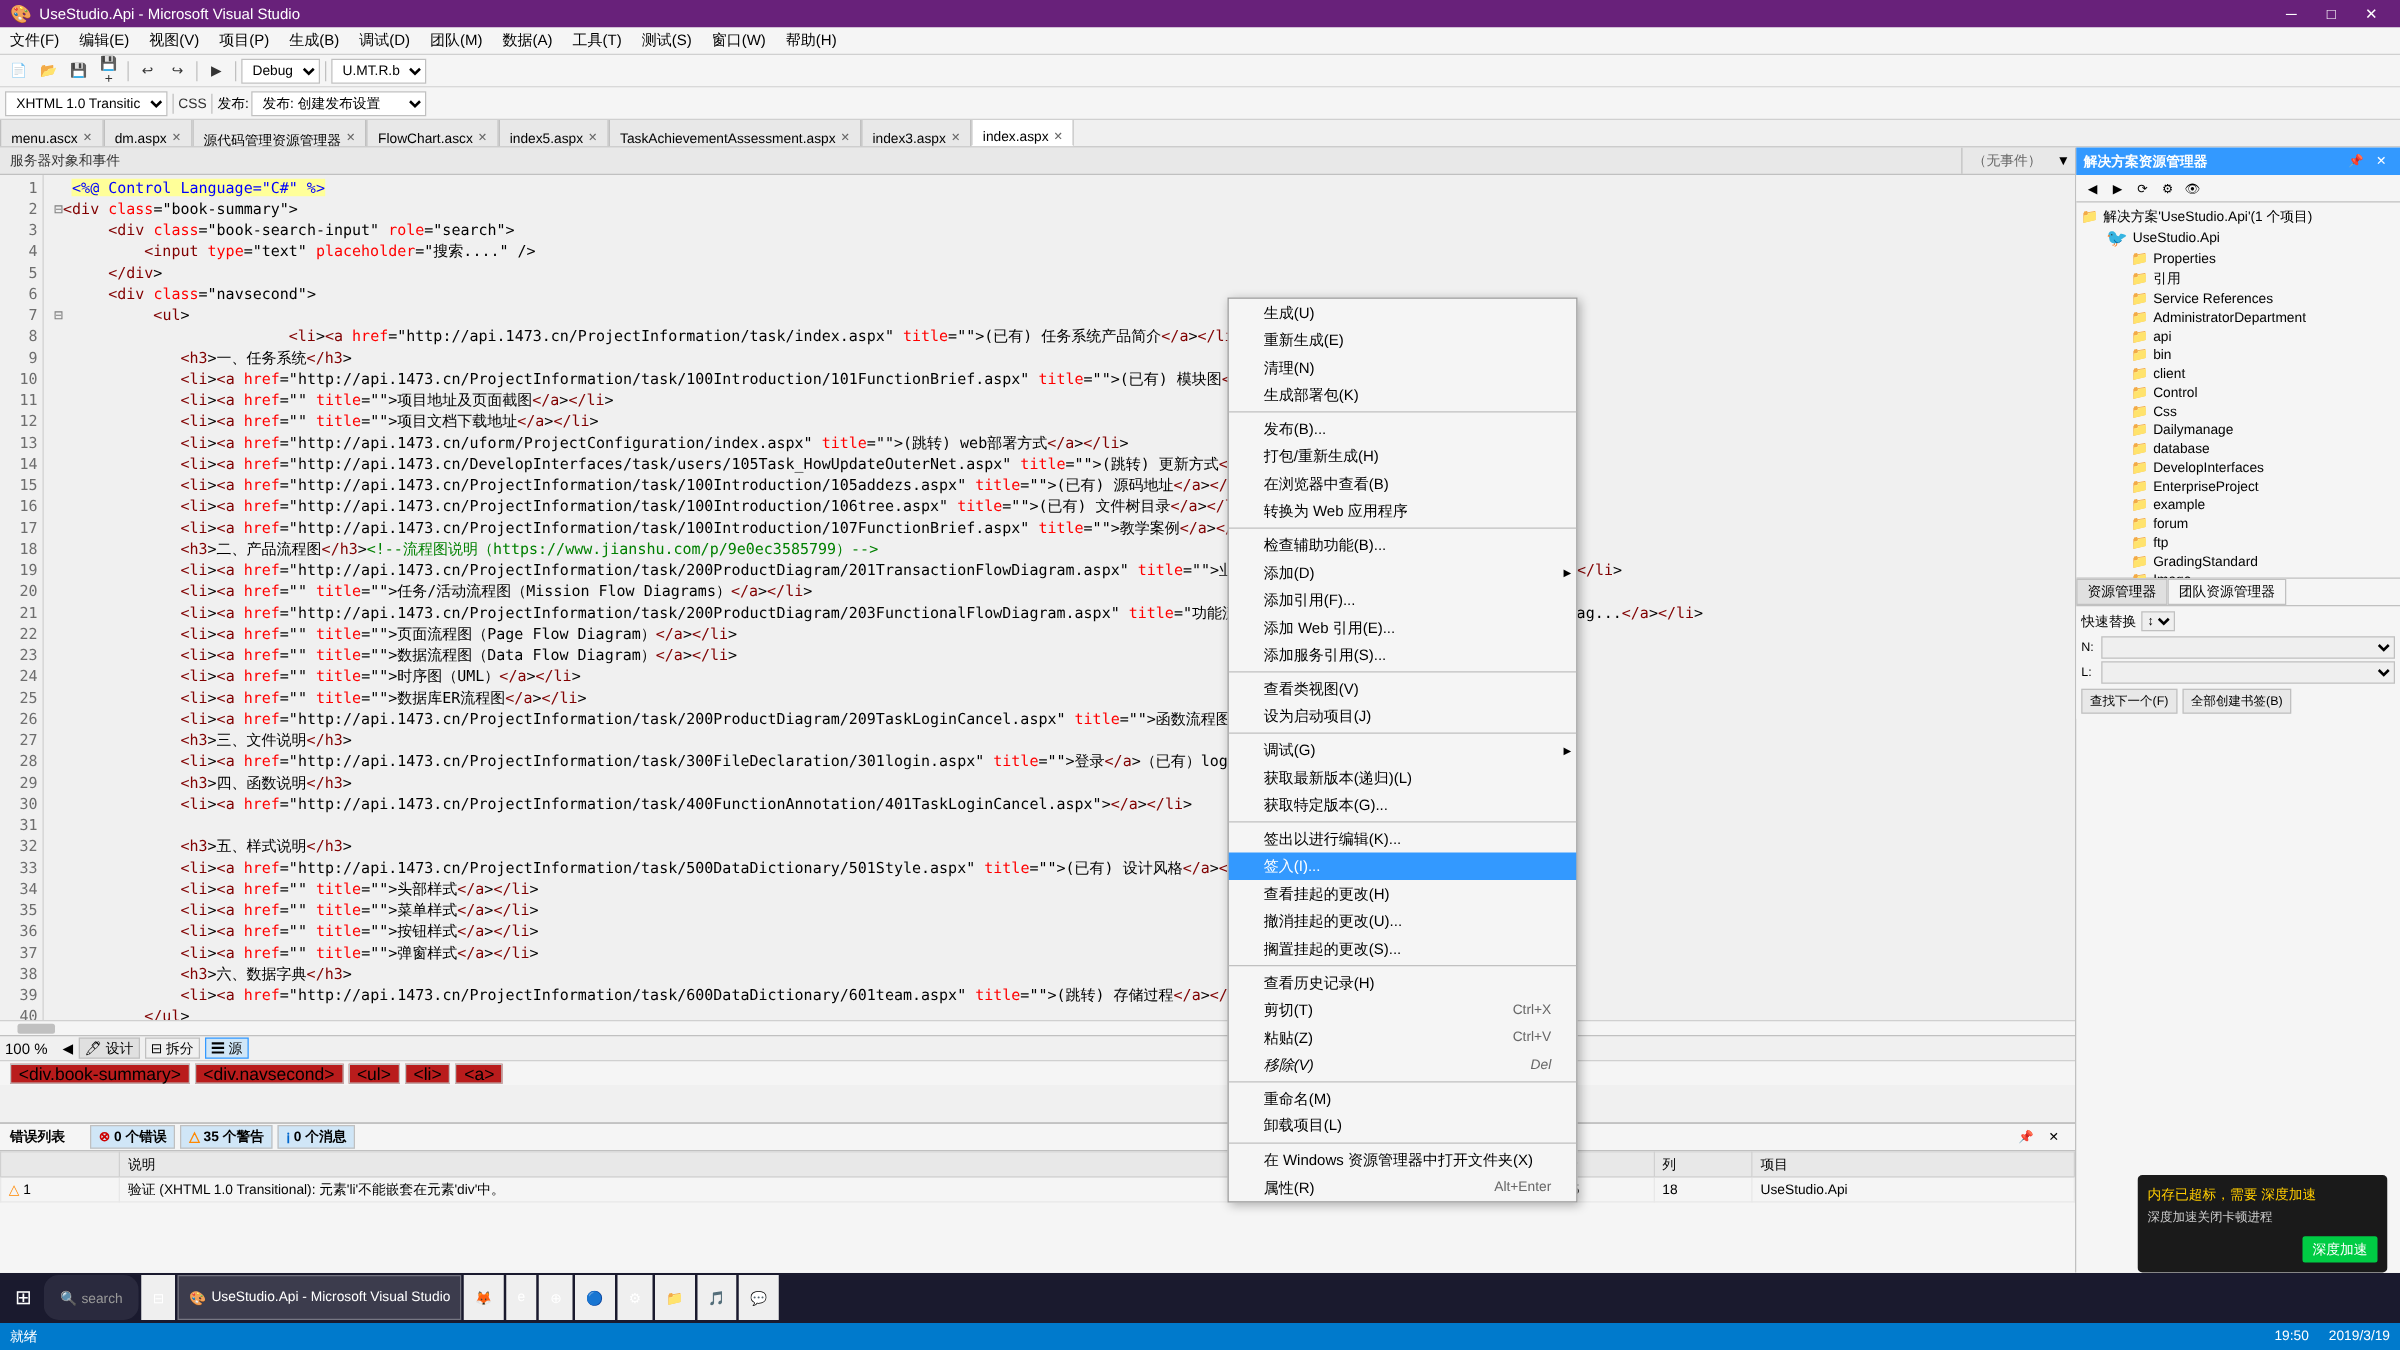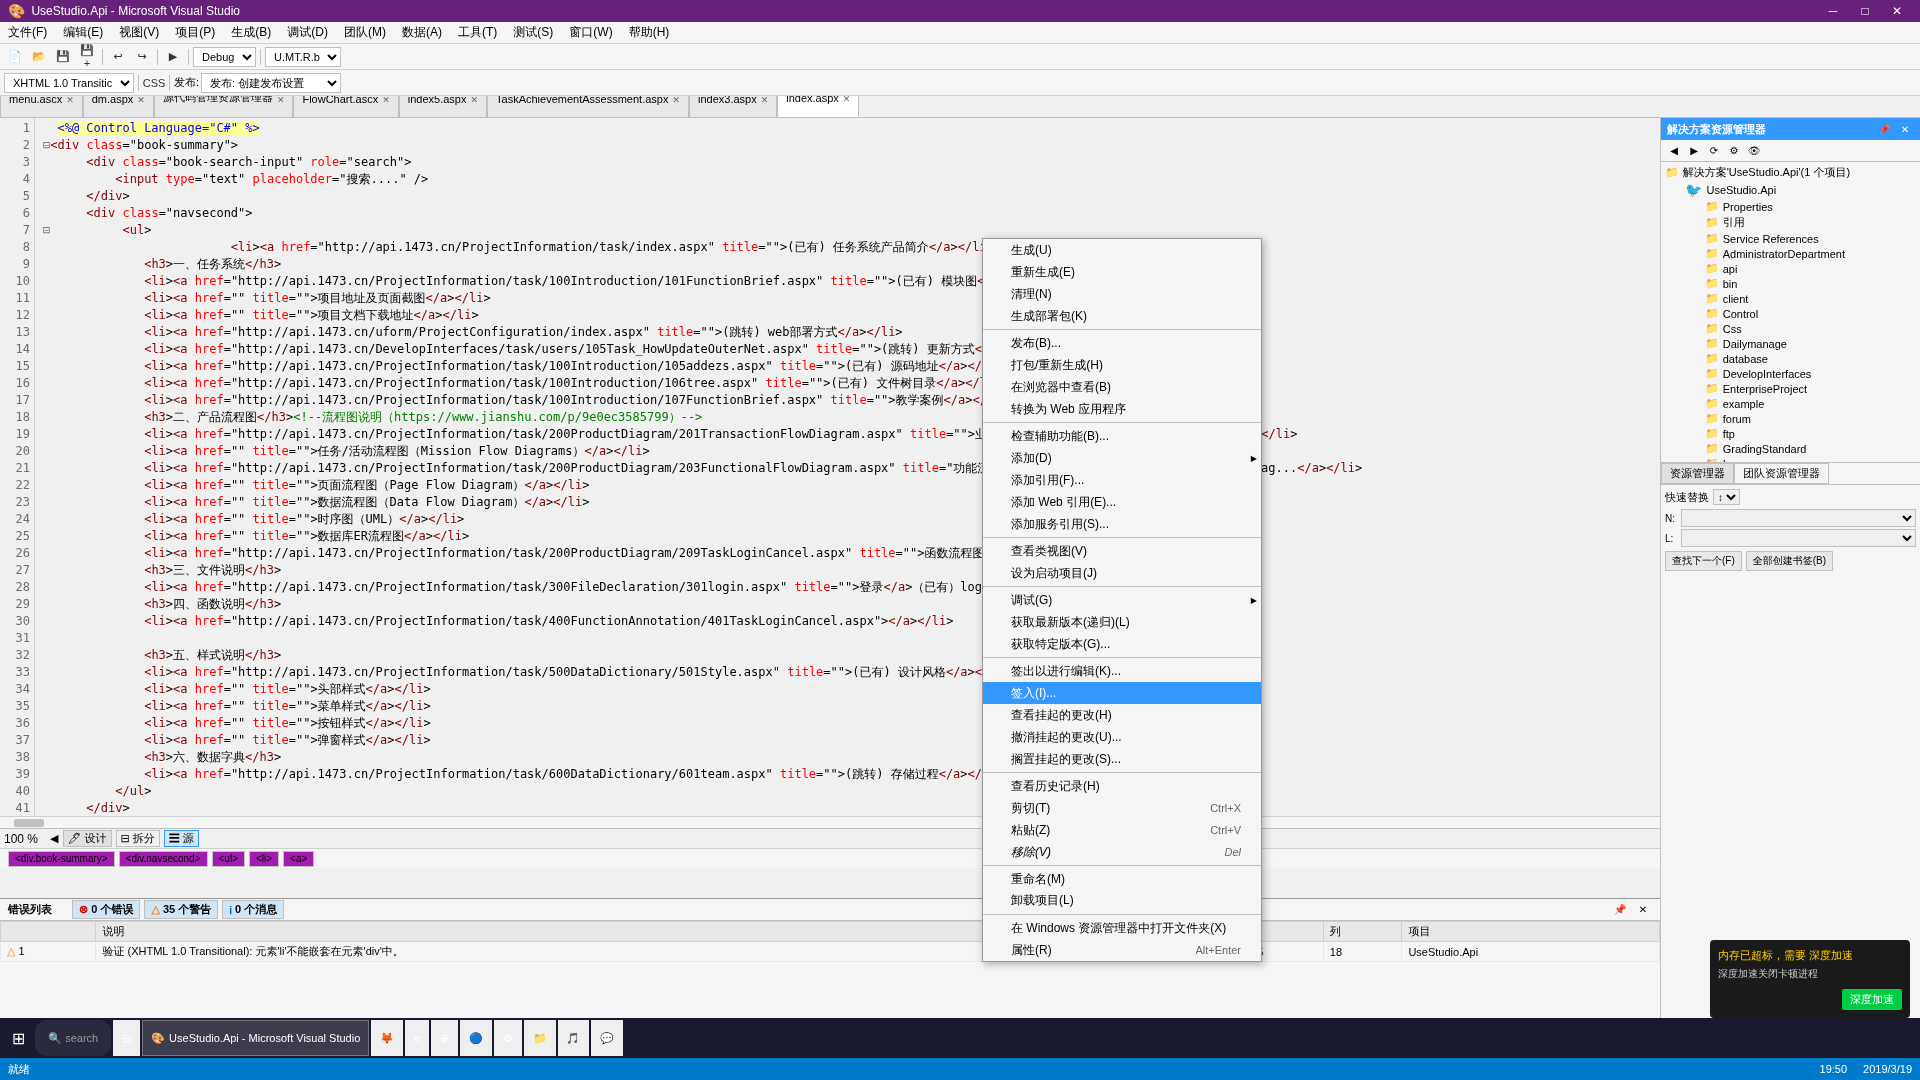--- a/index.html
+++ b/index.html
@@ -20,27 +20,27 @@
     .toolbar { background: #f5f5f5; height: 26px; display: flex; align-items: center; border-bottom: 1px solid #d0d0d0; padding: 0 4px; gap: 2px; flex-wrap: nowrap; }
     .toolbar-btn { background: transparent; border: 1px solid transparent; cursor: pointer; width: 22px; height: 20px; display: flex; align-items: center; justify-content: center; font-size: 11px; color: #333; }
     .toolbar-sep { width: 1px; height: 16px; background: #c0c0c0; margin: 0 2px; }
     .toolbar-dropdown { height: 20px; border: 1px solid #c0c0c0; background: white; font-size: 11px; padding: 0 4px; cursor: pointer; }
 
     
     .toolbar2 { background: #f5f5f5; height: 26px; display: flex; align-items: center; border-bottom: 1px solid #d0d0d0; padding: 0 4px; gap: 2px; }
 
     
     .tab-bar { background: #f0f0f0; height: 22px; display: flex; align-items: flex-end; border-bottom: 1px solid #c0c0c0; overflow: hidden; }
-    .tab { height: 20px; padding: 12px 8px; display: flex; align-items: flex-end; gap: 4px; border: 1px solid #c0c0c0; border-bottom: none; background: #e8e8e8; cursor: pointer; font-size: 11px; white-space: nowrap; }
+    .tab { height: 20px; padding: 12px 8px; display: flex; align-items: flex-start; gap: 4px; border: 1px solid #c0c0c0; border-bottom: none; background: #e8e8e8; cursor: pointer; font-size: 11px; white-space: nowrap; }
     .tab.active { background: white; border-bottom: 1px solid white; }
     .tab-close { font-size: 9px; color: #666; cursor: pointer; }
     .line-numbers { background: #f0f0f0; min-width: 35px; padding: 2px 4px; font-family: 'Consolas', monospace; font-size: 12px; color: #6e6e6e; line-height: 17px; text-align: right; border-right: 1px solid #d0d0d0; user-select: none; }
     .code-lines { flex: 1; overflow: auto; padding: 2px 8px; font-family: 'Consolas', monospace; font-size: 12px; line-height: 17px; white-space: pre; }
     .code-breadcrumb { background: #f5f5f5; height: 20px; display: flex; align-items: center; padding: 0 8px; font-size: 11px; border-top: 1px solid #d0d0d0; gap: 4px; overflow: hidden; }
-    .breadcrumb-item { background: #a21caf; border: 1px solid #c0c0c0; padding: 0 6px; height: 16px; display: flex; align-items: center; cursor: pointer; font-size: 10px; }
+    .breadcrumb-item { background: #b91c1c; border: 1px solid #c0c0c0; padding: 0 6px; height: 16px; display: flex; align-items: center; cursor: pointer; font-size: 14px; }
     .panel-toolbar { background: #f5f5f5; height: 22px; display: flex; align-items: center; padding: 0 4px; border-bottom: 1px solid #c0c0c0; gap: 2px; }
     .panel-btn { width: 18px; height: 18px; border: 1px solid transparent; background: transparent; cursor: pointer; display: flex; align-items: center; justify-content: center; font-size: 10px; }
     .solution-tree { flex: 1; overflow: auto; padding: 2px; }
     .tree-item { display: flex; align-items: center; gap: 4px; padding: 1px 2px; cursor: pointer; font-size: 11px; white-space: nowrap; }
     .tree-indent { display: inline-block; width: 16px; }
 
     
     .context-menu { position: absolute; left: 982px; top: 120px; width: 280px; background: #f5f5f5; border: 1px solid #999; box-shadow: 2px 2px 8px rgba(0,0,0,0.3); z-index: 100; font-size: 12px; }
     .ctx-item { display: flex; align-items: center; justify-content: space-between; padding: 3px 20px 3px 28px; cursor: pointer; height: 22px; color: #000; }
     .ctx-item.selected { background: #3399ff; color: white; }
@@ -168,20 +168,26 @@
     <div class="tab active">
       <span>index.aspx</span>
       <span class="tab-close">✕</span>
     </div>
   </div>
 
 <div style="display:flex; height: calc(1080px - 22px - 22px - 26px - 26px - 22px - 40px - 22px); position:relative;">
 
   <div class="left-code">
 
+    <div style="display:flex; background:#e8e8e8; height:22px; border-bottom:1px solid #c0c0c0; align-items:center; font-size:11px;">
+      <div style="flex:1; padding:0 8px; color:#333;">服务器对象和事件</div>
+      <div style="width:1px; height:100%; background:#c0c0c0;"></div>
+      <div style="padding:0 8px; color:#666;">（无事件）</div>
+      <div style="padding:0 4px; margin-left:auto;">▼</div>
+    </div>
 
     <div style="flex:1; display:flex; overflow:hidden;">
 
       <div class="line-numbers" id="lineNums">
           <div>1</div>
           <div>2</div>
           <div>3</div>
           <div>4</div>
           <div>5</div>
           <div>6</div>

